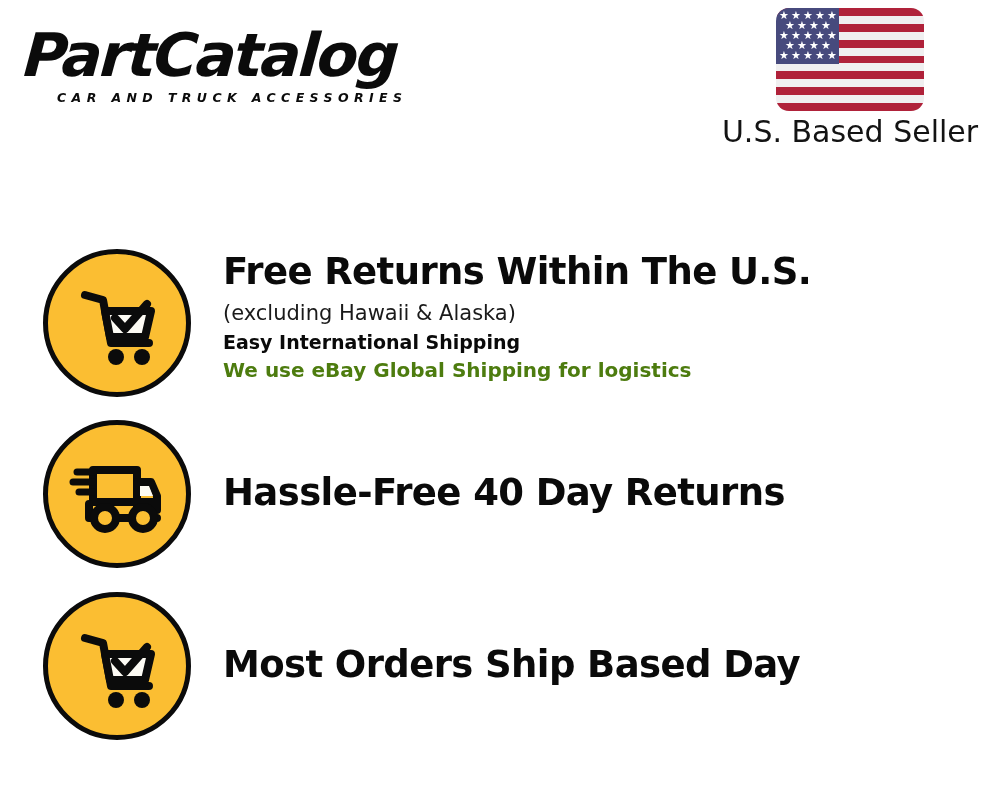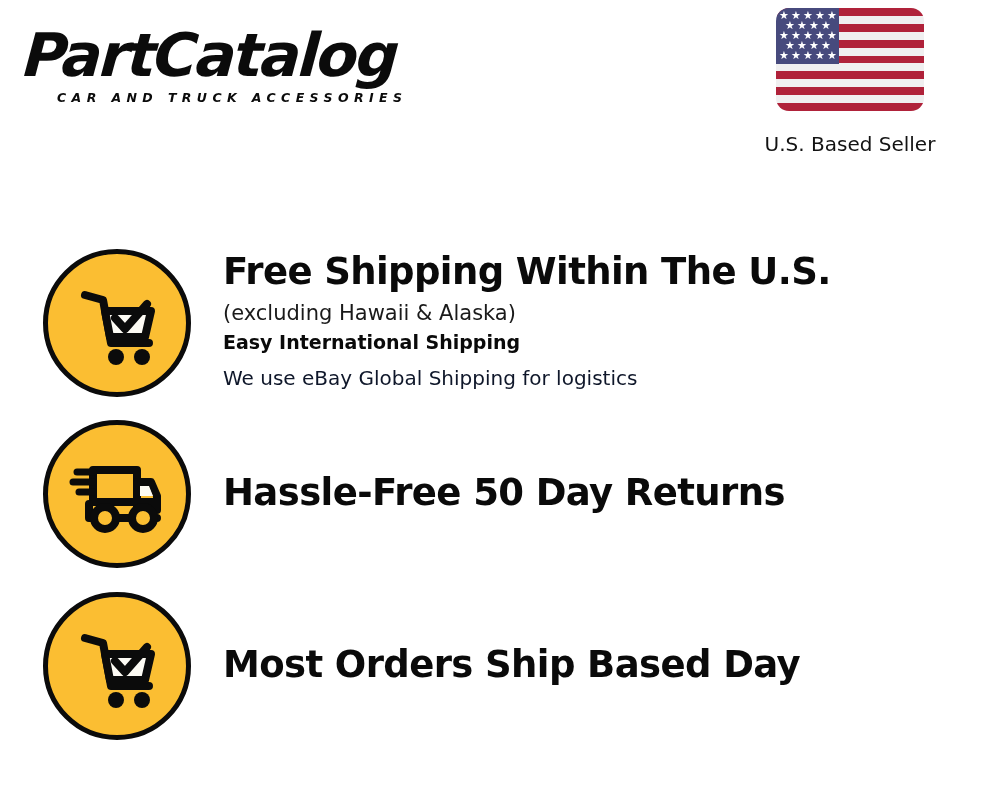--- a/index.html
+++ b/index.html
@@ -99,23 +99,23 @@
     text-align: center;
   }
   .flag .star::before {
     content: "\2605";
     display: block;
     font-size: 11px;
     line-height: 8px;
     color: #ffffff;
   }
   .seller-label {
-    margin-top: 16px;
-    font-family: "DejaVu Sans", sans-serif;
-    font-size: 20px;
+    margin-top: 4px;
+    font-family: "DejaVu Sans", sans-serif;
+    font-size: 30px;
     font-weight: 400;
     line-height: 34px;
     color: #131313;
     white-space: nowrap;
   }
 
   
   .features {
     position: absolute;
     left: 0;
@@ -178,25 +178,25 @@
     font-family: "DejaVu Sans", sans-serif;
     font-weight: 700;
     font-size: 19px;
     line-height: 26px;
     color: #0a0a0a;
     margin-top: 2px;
     white-space: nowrap;
   }
   .feature-sub3 {
     font-family: "DejaVu Sans", sans-serif;
-    font-weight: 400;
+    font-weight: 700;
     font-size: 20px;
     line-height: 27px;
-    color: #0f172a;
-    margin-top: 10px;
+    color: #4d7c0f;
+    margin-top: 2px;
     white-space: nowrap;
   }
 
   
   .feature-text.centered { top: 52px; }
   .feature-text.top-aligned { top: 2px; }
 </style>
 </head>
 <body>
 
@@ -253,21 +253,21 @@
     <div class="badge-circle">
       <svg width="104" height="104" viewBox="0 0 104 104" aria-hidden="true">
         <path d="M20 24 L38 29 L46 72 L84 72" fill="none" stroke="#0b0b0b" stroke-width="8" stroke-linecap="round" stroke-linejoin="round"></path>
         <path d="M40 40 L86 40 L80 66 L45 66 Z" fill="#fdfbf4" stroke="#0b0b0b" stroke-width="8" stroke-linejoin="round"></path>
         <path d="M50 47 L60 58 L82 33" fill="none" stroke="#0b0b0b" stroke-width="8" stroke-linecap="round" stroke-linejoin="round"></path>
         <circle cx="51" cy="86" r="8" fill="#0b0b0b"></circle>
         <circle cx="77" cy="86" r="8" fill="#0b0b0b"></circle>
       </svg>
     </div>
     <div class="feature-text top-aligned">
-      <div class="feature-title">Free Shipping Within The U.S.</div>
+      <div class="feature-title">Free Returns Within The U.S.</div>
       <div class="feature-sub">(excluding Hawaii &amp; Alaska)</div>
       <div class="feature-sub2">Easy International Shipping</div>
       <div class="feature-sub3">We use eBay Global Shipping for logistics</div>
     </div>
   </div>
 
   <div class="feature-row row-1">
     <div class="badge-circle">
       <svg width="104" height="104" viewBox="0 0 104 104" aria-hidden="true">
         <rect x="28" y="28" width="44" height="32" fill="none" stroke="#0b0b0b" stroke-width="8" stroke-linejoin="round"></rect>
@@ -276,21 +276,21 @@
         <path d="M28 60 L92 60" stroke="#0b0b0b" stroke-width="8"></path>
         <path d="M24 62 L24 76 L92 76" fill="none" stroke="#0b0b0b" stroke-width="8" stroke-linecap="round" stroke-linejoin="round"></path>
         <line x1="12" y1="30" x2="28" y2="30" stroke="#0b0b0b" stroke-width="7" stroke-linecap="round"></line>
         <line x1="8" y1="40" x2="28" y2="40" stroke="#0b0b0b" stroke-width="7" stroke-linecap="round"></line>
         <line x1="14" y1="50" x2="28" y2="50" stroke="#0b0b0b" stroke-width="7" stroke-linecap="round"></line>
         <circle cx="40" cy="76" r="11" fill="#fbbe32" stroke="#0b0b0b" stroke-width="8"></circle>
         <circle cx="78" cy="76" r="11" fill="#fbbe32" stroke="#0b0b0b" stroke-width="8"></circle>
       </svg>
     </div>
     <div class="feature-text centered">
-      <div class="feature-title">Hassle-Free 50 Day Returns</div>
+      <div class="feature-title">Hassle-Free 40 Day Returns</div>
     </div>
   </div>
 
   <div class="feature-row row-2">
     <div class="badge-circle">
       <svg width="104" height="104" viewBox="0 0 104 104" aria-hidden="true">
         <path d="M20 24 L38 29 L46 72 L84 72" fill="none" stroke="#0b0b0b" stroke-width="8" stroke-linecap="round" stroke-linejoin="round"></path>
         <path d="M40 40 L86 40 L80 66 L45 66 Z" fill="#fdfbf4" stroke="#0b0b0b" stroke-width="8" stroke-linejoin="round"></path>
         <path d="M50 47 L60 58 L82 33" fill="none" stroke="#0b0b0b" stroke-width="8" stroke-linecap="round" stroke-linejoin="round"></path>
         <circle cx="51" cy="86" r="8" fill="#0b0b0b"></circle>

